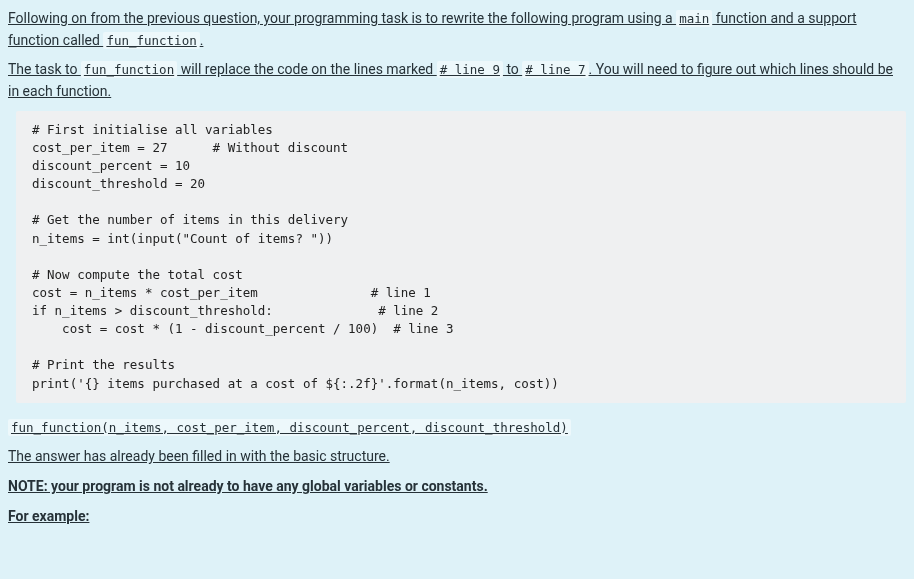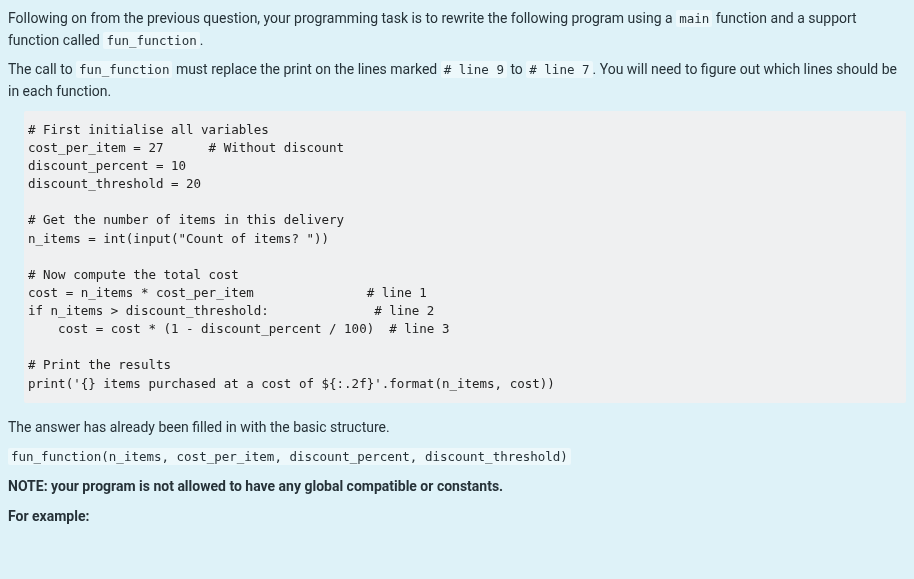--- a/index.html
+++ b/index.html
@@ -8,38 +8,38 @@
     padding: 0;
     background: #def2f8;
     font-family: -apple-system, BlinkMacSystemFont, "Segoe UI", Roboto, Helvetica, Arial, sans-serif;
     font-size: 14px;
     color: #263238;
     line-height: 1.55;
   }
   .page {
     padding: 8px 8px 16px 8px;
   }
-  p { margin: 0 0 8px 0; }
+  p { margin: 0 0 8px 0; text-decoration: underline; }
   .mono {
     font-family: "SFMono-Regular", Menlo, Monaco, Consolas, monospace;
     font-size: 12.5px;
     background: rgba(255,255,255,0.45);
     padding: 1px 3px;
     border-radius: 2px;
   }
   em { font-style: italic; }
   .codeblock {
     background: #eff0f1;
     color: #222;
     font-family: "SFMono-Regular", Menlo, Monaco, Consolas, monospace;
     font-size: 12.5px;
     line-height: 1.45;
     white-space: pre;
-    padding: 10px 4px;
-    margin: 6px 0 14px 16px;
+    padding: 10px 16px;
+    margin: 6px 0 14px 8px;
     border-radius: 2px;
     overflow-x: auto;
   }
   .note {
     font-weight: 700;
     margin-top: 6px;
   }
   .eg {
     font-weight: 700;
     margin-top: 6px;
@@ -50,42 +50,42 @@
 </head>
 <body>
 
 <div class="page">
 
   <p>
     <span>Following on from the previous question, your programming task is to rewrite the following program using a </span><span class="mono">main</span><span> function and a support function called </span><span class="mono">fun_function</span><span>.</span>
   </p>
 
   <p>
-    <span>The call to </span><span class="mono">fun_function</span><span> must replace the print on the lines marked </span><span class="mono"># line 9</span><span> to </span><span class="mono"># line 7</span><span>.  You will need to figure out which lines should be in each function.</span>
+    <span>The task to </span><span class="mono">fun_function</span><span> will replace the code on the lines marked </span><span class="mono"># line 9</span><span> to </span><span class="mono"># line 7</span><span>.  You will need to figure out which lines should be in each function.</span>
   </p>
 
 
   <div class="codeblock"># First initialise all variables
 cost_per_item = 27      # Without discount
 discount_percent = 10
 discount_threshold = 20
 
 # Get the number of items in this delivery
 n_items = int(input("Count of items? "))
 
 # Now compute the total cost
 cost = n_items * cost_per_item               # line 1
 if n_items &gt; discount_threshold:              # line 2
     cost = cost * (1 - discount_percent / 100)  # line 3
 
 # Print the results
 print('{} items purchased at a cost of ${:.2f}'.format(n_items, cost))</div>
 
 
+  <p><span class="mono">fun_function(n_items, cost_per_item, discount_percent, discount_threshold)</span></p>
+
   <p>The answer has already been filled in with the basic structure.</p>
 
-  <p><span class="mono">fun_function(n_items, cost_per_item, discount_percent, discount_threshold)</span></p>
-
-  <p class="note">NOTE: your program is not allowed to have any global compatible or constants.</p>
+  <p class="note">NOTE: your program is not already to have any global variables or constants.</p>
 
   <p class="eg">For example:</p>
 
 </div>
 
 </body></html>

